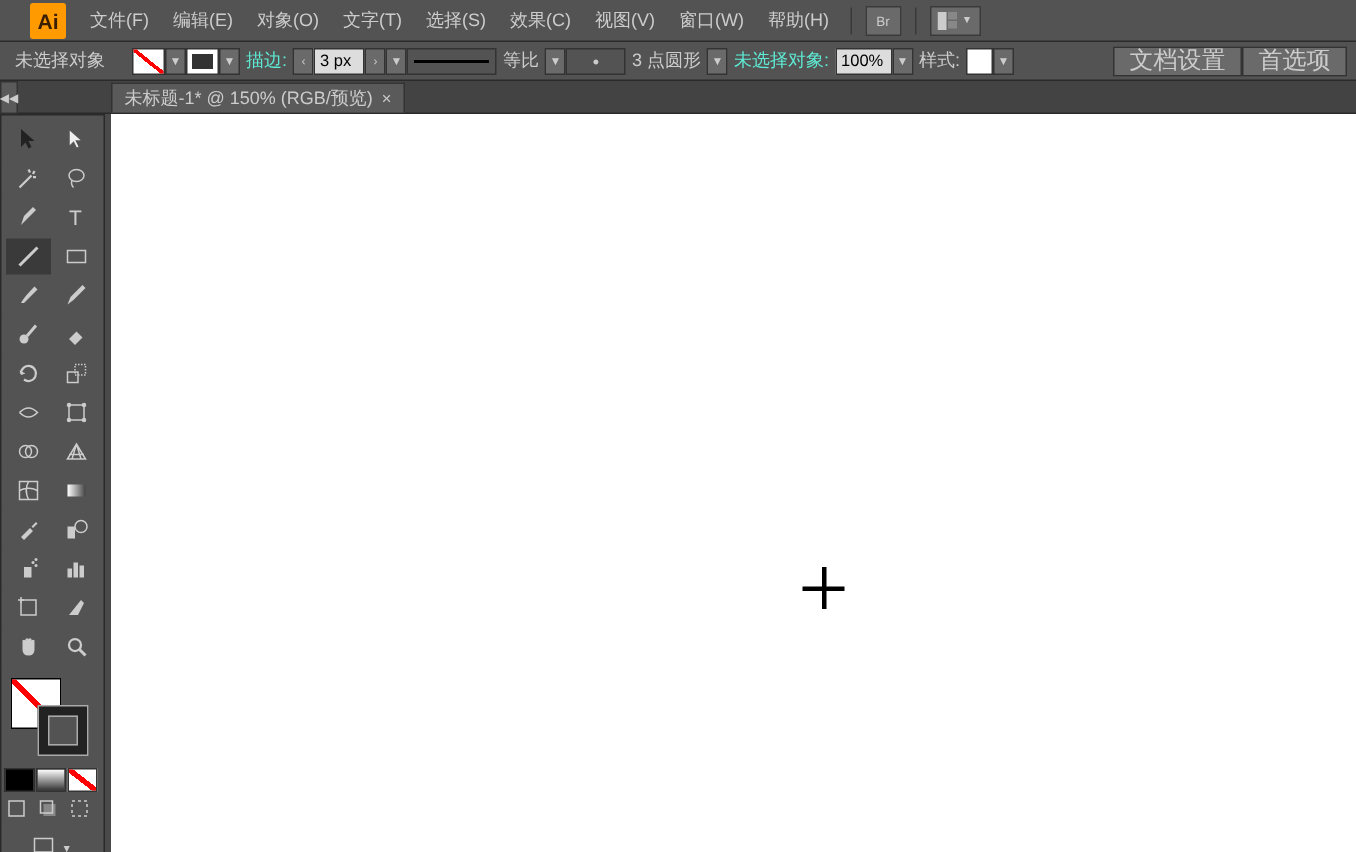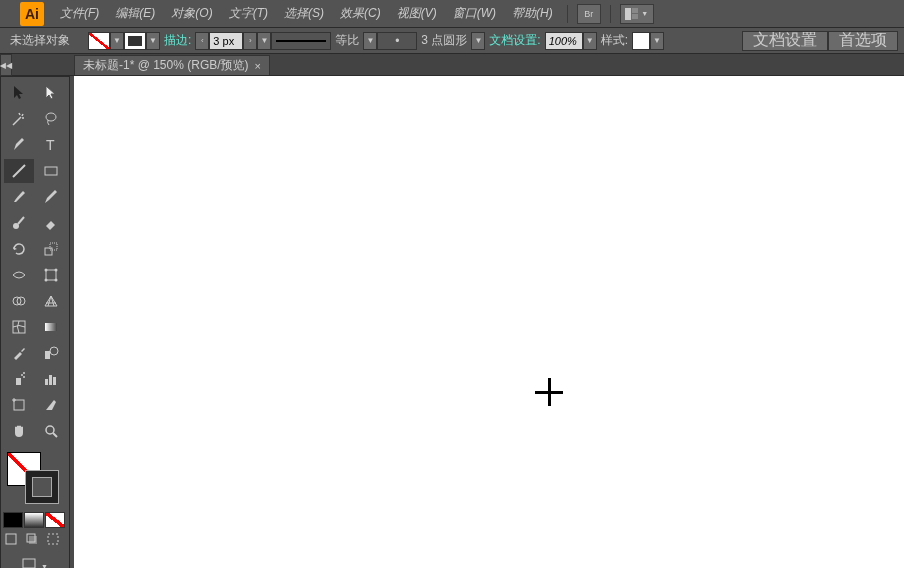--- a/index.html
+++ b/index.html
@@ -1,20 +1,20 @@
 <!DOCTYPE html>
 <html><head>
 <meta charset="utf-8">
 <style>
 * { margin: 0; padding: 0; box-sizing: border-box; font-family: "Microsoft YaHei", sans-serif; }
 body { background: #4a4a4a; width: 904px; height: 568px; overflow: hidden; font-size: 12px; color: #ccc; }
 
 .menubar { height: 28px; background: #535353; display: flex; align-items: center; padding: 0 20px; border-bottom: 1px solid #2a2a2a; }
 .logo { width: 24px; height: 24px; background: #ff9a00; color: #3a1e00; font-weight: bold; font-size: 14px; display: flex; align-items: center; justify-content: center; border-radius: 2px; margin-right: 8px; }
-.menu-item { padding: 0 8px; height: 28px; display: flex; align-items: center; cursor: pointer; font-style: italic; }
+.menu-item { padding: 0 8px; height: 28px; display: flex; align-items: center; cursor: pointer; }
 .menu-sep { width: 1px; height: 18px; background: #3a3a3a; margin: 0 6px; }
 .menu-iconbtn { width: 24px; height: 20px; background: #6a6a6a; border: 1px solid #3a3a3a; margin: 0 3px; display: flex; align-items: center; justify-content: center; }
 .menu-iconbtn.wide { width: 34px; }
 
 .controlbar { height: 26px; background: #535353; display: flex; align-items: center; padding: 0 6px; gap: 0; border-bottom: 1px solid #2a2a2a; }
 .cb-label { font-size: 12px; padding: 0 4px; }
 .cb-orange { color: #5eead4; }
 .cb-swatch { width: 22px; height: 18px; border: 1px solid #333; display: inline-block; position: relative; }
 .cb-swatch.diag { background: #fff; }
 .cb-swatch.diag::after { content: ""; position: absolute; left: 0; top: 0; width: 100%; height: 100%; background: linear-gradient(to top right, transparent 45%, red 45%, red 55%, transparent 55%); }
@@ -100,22 +100,22 @@
   <span class="cb-dd">›</span>
   <span class="cb-dd">▼</span>
   <span class="cb-line"></span>
   <span class="cb-label">等比</span>
   <span class="cb-dd">▼</span>
   <span class="cb-profile">
     <span>•</span>
   </span>
   <span class="cb-label">3 点圆形</span>
   <span class="cb-dd">▼</span>
-  <span class="cb-label cb-orange">文档设置:</span>
-  <input class="cb-input" style="width: 38px; font-style: italic;" value="100%">
+  <span class="cb-label cb-orange">未选择对象:</span>
+  <input class="cb-input" style="width: 38px;" value="100%">
   <span class="cb-dd">▼</span>
   <span class="cb-label">样式:</span>
   <span class="cb-swatch white"></span>
   <span class="cb-dd">▼</span>
   <div class="spacer"></div>
   <div class="cb-btn">文档设置</div>
   <div class="cb-btn">首选项</div>
 </div>
 
 <div class="tabbar">

